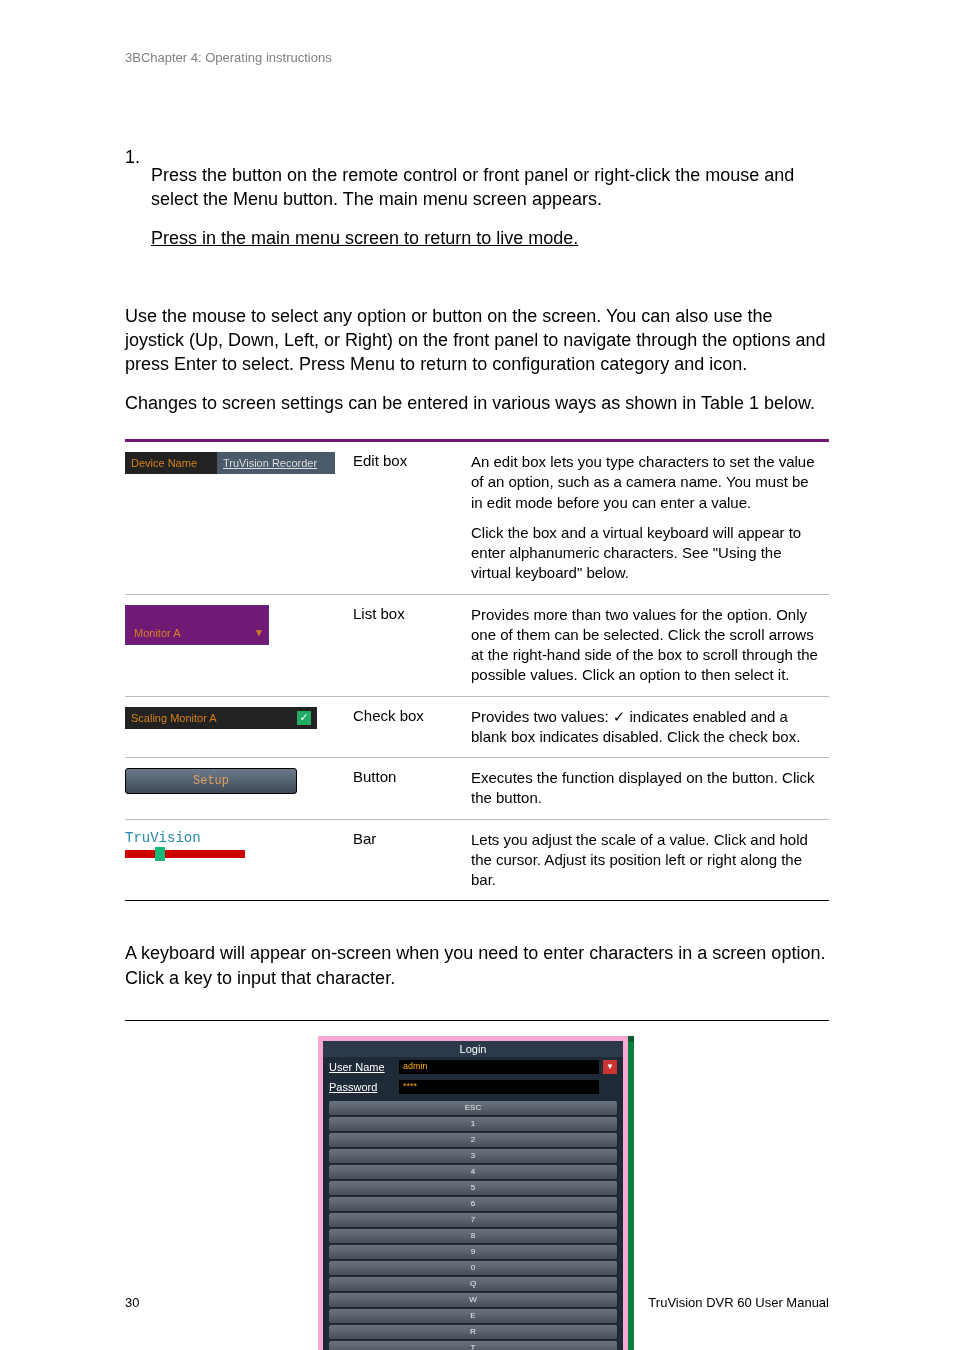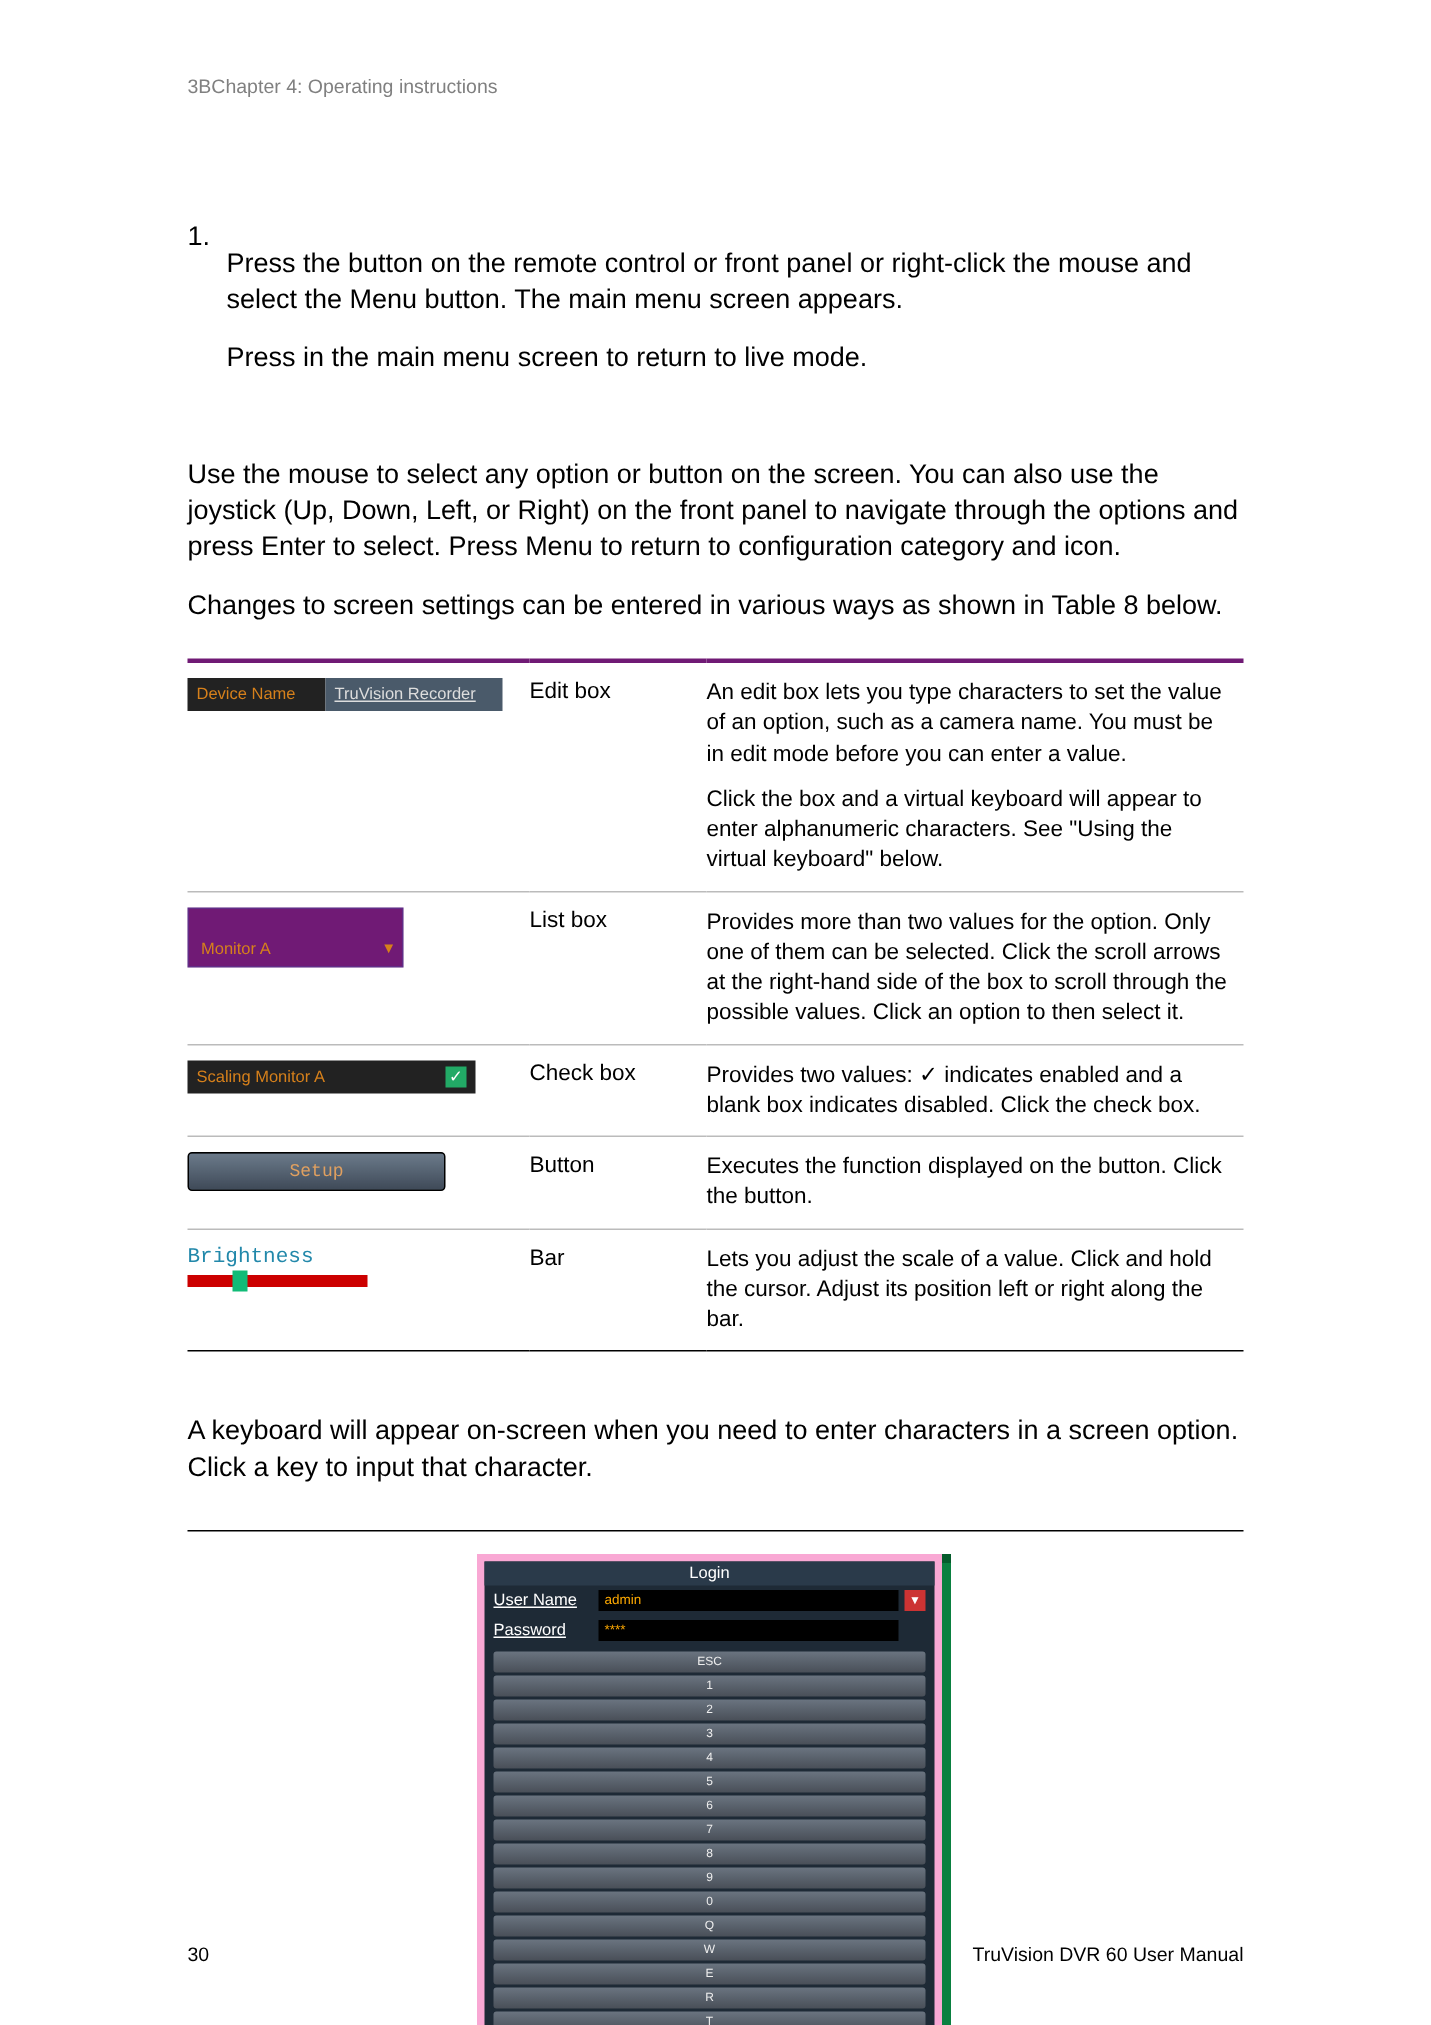--- a/index.html
+++ b/index.html
@@ -25,21 +25,21 @@
     margin-bottom: 14px;
   }
   .step {
     display: flex;
     font-size: 18px;
     line-height: 1.35;
     margin-bottom: 14px;
   }
   .step .num { width: 26px; flex: 0 0 26px; }
   .step .body { flex: 1; margin-top: 18px; }
-  .after-step { margin-left: 26px; }
+  .after-step { margin-left: 26px; text-decoration: underline; }
   .gap { height: 40px; }
   table.ctrl {
     width: 100%;
     border-top: 3px solid #701a75;
     border-bottom: 1px solid #000;
     border-collapse: collapse;
     margin-top: 24px;
     font-size: 15px;
   }
   table.ctrl td {
@@ -168,21 +168,21 @@
   </div>
 </div>
 <div class="para after-step">
   <span>Press </span>
   <span> in the main menu screen to return to live mode.</span>
 </div>
 
 <div class="gap"></div>
 
 <div class="para">Use the mouse to select any option or button on the screen. You can also use the joystick (Up, Down, Left, or Right) on the front panel to navigate through the options and press Enter to select. Press Menu to return to configuration category and icon.</div>
-<div class="para">Changes to screen settings can be entered in various ways as shown in Table 8 below.</div>
+<div class="para">Changes to screen settings can be entered in various ways as shown in Table 1 below.</div>
 
 <table class="ctrl">
   <tbody>
       <tr>
     <td class="img">
       <div class="ui-editbox">
         <div class="lbl">Device Name</div>
         <div class="val">TruVision Recorder</div>
       </div>
     </td>
@@ -223,21 +223,21 @@
       </div>
     </td>
     <td class="name">Button</td>
     <td class="desc">
           <p>Executes the function displayed on the button. Click the button.</p>
         </td>
   </tr>
   <tr>
     <td class="img">
       <div class="ui-bar">
-        <span class="title">Brightness</span>
+        <span class="title">TruVision</span>
         <div class="track">
               <div class="thumb"></div>
             </div>
       </div>
     </td>
     <td class="name">Bar</td>
     <td class="desc">
           <p>Lets you adjust the scale of a value.  Click and hold the cursor. Adjust its position left or right along the bar.</p>
         </td>
   </tr>

